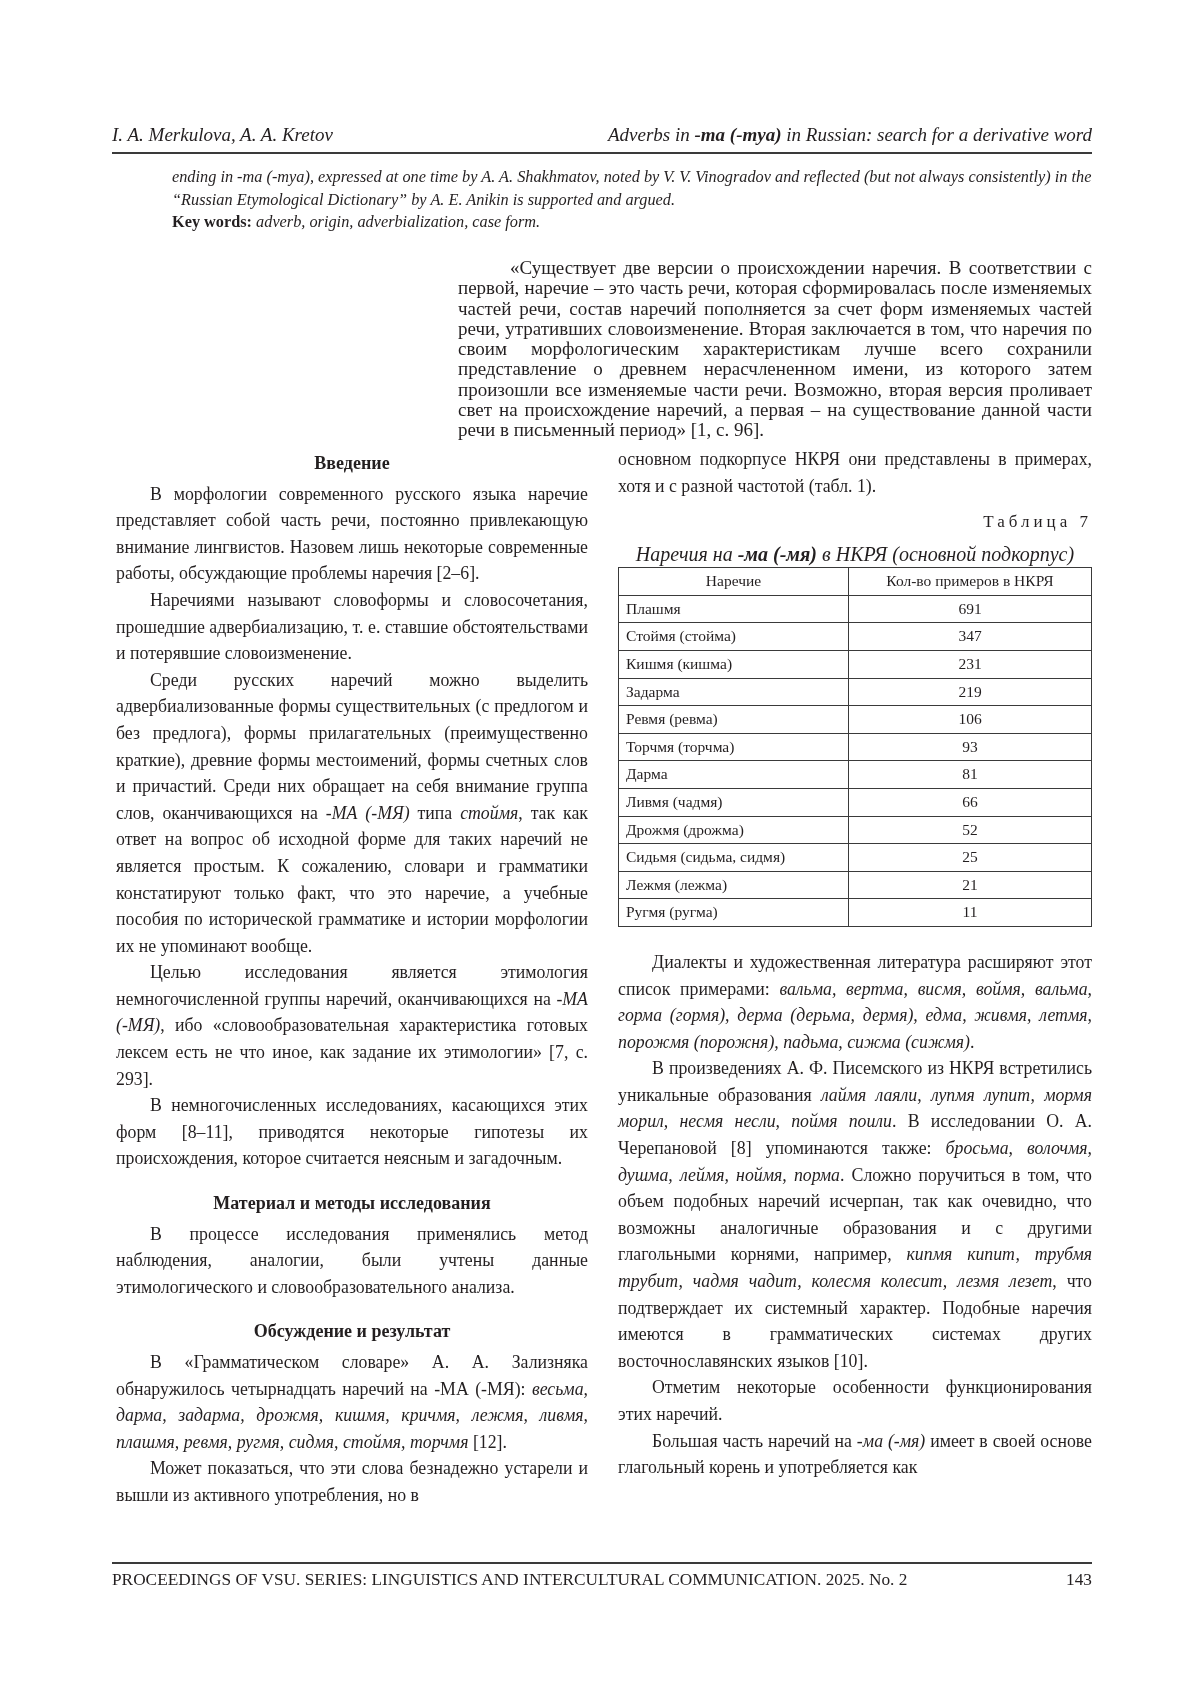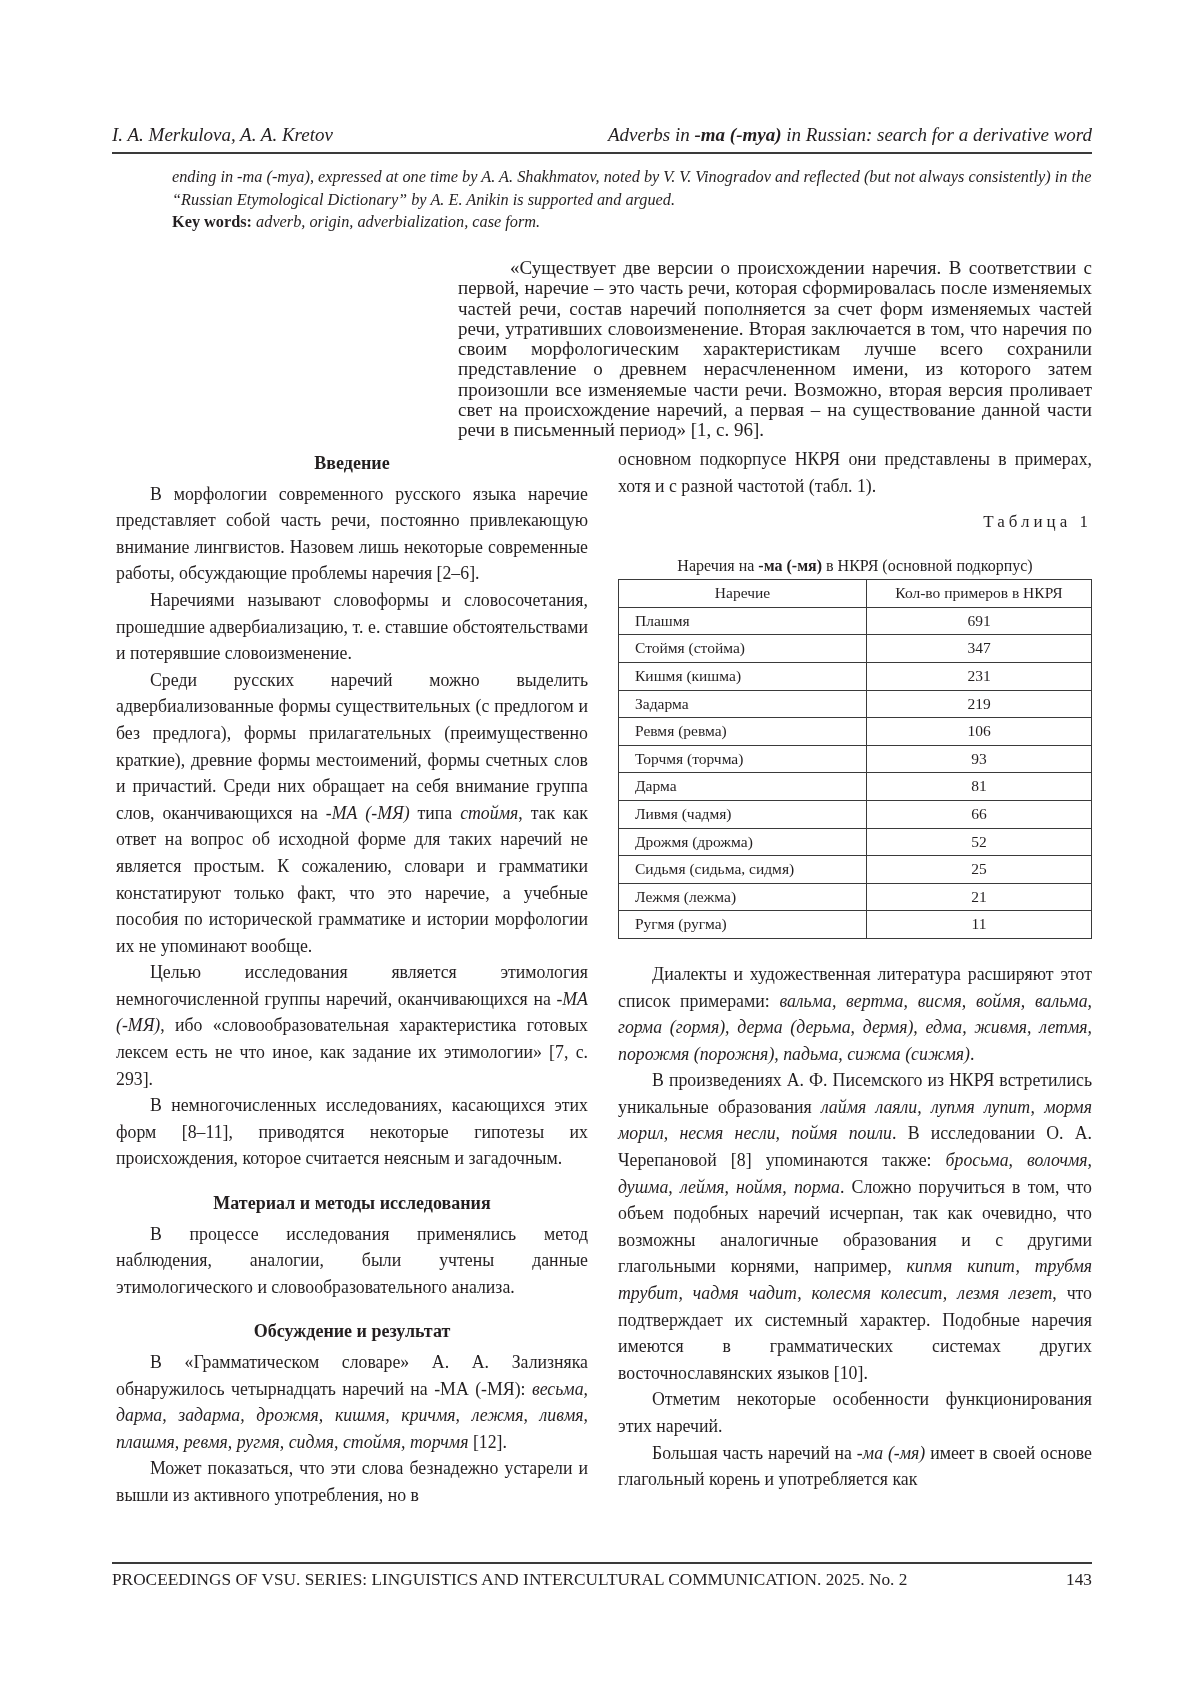--- a/index.html
+++ b/index.html
@@ -24,23 +24,23 @@
   .col { position: absolute; top: 446px; width: 472px; font-size: 17.8px; line-height: 26.6px; }
   .col-left { left: 116px; }
   .col-right { left: 618px; width: 474px; top: 446px; }
   .col p { margin: 0; text-align: justify; text-indent: 34px; }
   .col p.noindent { text-indent: 0; }
   .col h2 { margin: 4px; font-size: 18px; font-weight: bold; text-align: center; line-height: 26.6px; }
   .col .gap { height: 14px; }
   .it { font-style: italic; }
 
   .table-label { text-align: right; letter-spacing: 4px; font-size: 17px; margin-top: 10px; line-height: 26px; }
-  .table-caption { text-align: center; font-size: 16px; margin-top: 20px; line-height: 22px; }
+  .table-caption { text-align: center; font-style: italic; font-size: 20px; margin-top: 8px; line-height: 22px; }
   table.data { border-collapse: collapse; width: 474px; font-size: 15.5px; margin-top: 2px; }
-  table.data th, table.data td { border: 1.5px solid #3a3a3a; height: 26px; padding: 0 16px; font-weight: normal; }
+  table.data th, table.data td { border: 1.5px solid #3a3a3a; height: 26px; padding: 0 7px; font-weight: normal; }
   table.data th { text-align: center; }
   table.data td.num { text-align: center; }
   table.data td.name { width: 215px; }
 
   .foot-rule { position: absolute; left: 112px; top: 1562px; width: 980px; height: 2px; background: #3a3a3a; }
   .footer { position: absolute; left: 112px; top: 1570px; width: 980px; font-size: 17.3px; }
   .footer .journal { position: absolute; left: 0; top: 0; }
   .footer .pageno { position: absolute; right: 0; top: 0; }
 </style>
 </head>
@@ -74,21 +74,21 @@
     <h2>Материал и методы исследования</h2>
     <p>В процессе исследования применялись метод наблюдения, аналогии, были учтены данные этимологического и словообразовательного анализа.</p>
     <div class="gap"></div>
     <h2>Обсуждение и результат</h2>
     <p><span>В «Грамматическом словаре» А. А. Зализняка обнаружилось четырнадцать наречий на -МА (-МЯ): </span><span class="it">весьма, дарма, задарма, дрожмя, кишмя, кричмя, лежмя, ливмя, плашмя, ревмя, ругмя, сидмя, стоймя, торчмя</span><span> [12].</span></p>
     <p>Может показаться, что эти слова безнадежно устарели и вышли из активного употребления, но в</p>
   </div>
 
   <div class="col col-right">
     <p class="noindent">основном подкорпусе НКРЯ они представлены в примерах, хотя и с разной частотой (табл. 1).</p>
-    <div class="table-label">Таблица 1</div>
+    <div class="table-label">Таблица 7</div>
     <div class="table-caption"><span>Наречия на </span><b>-ма (-мя)</b><span> в НКРЯ (основной подкорпус)</span></div>
     <table class="data">
       <thead>
         <tr>
           <th>Наречие</th>
           <th>Кол-во примеров в НКРЯ</th>
         </tr>
       </thead>
       <tbody>
         <tr>

